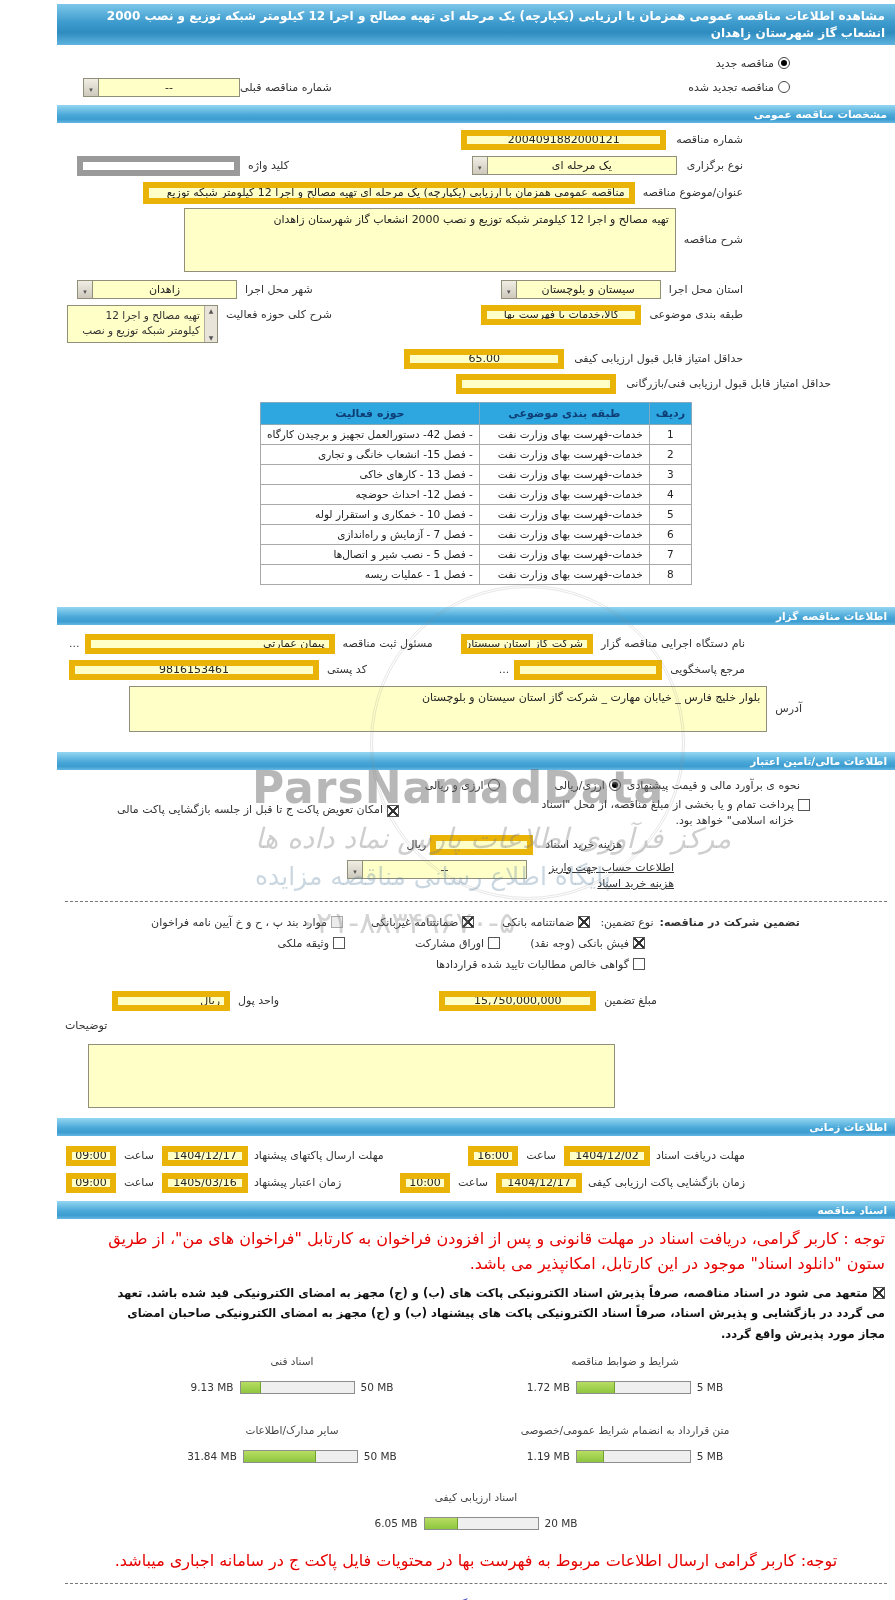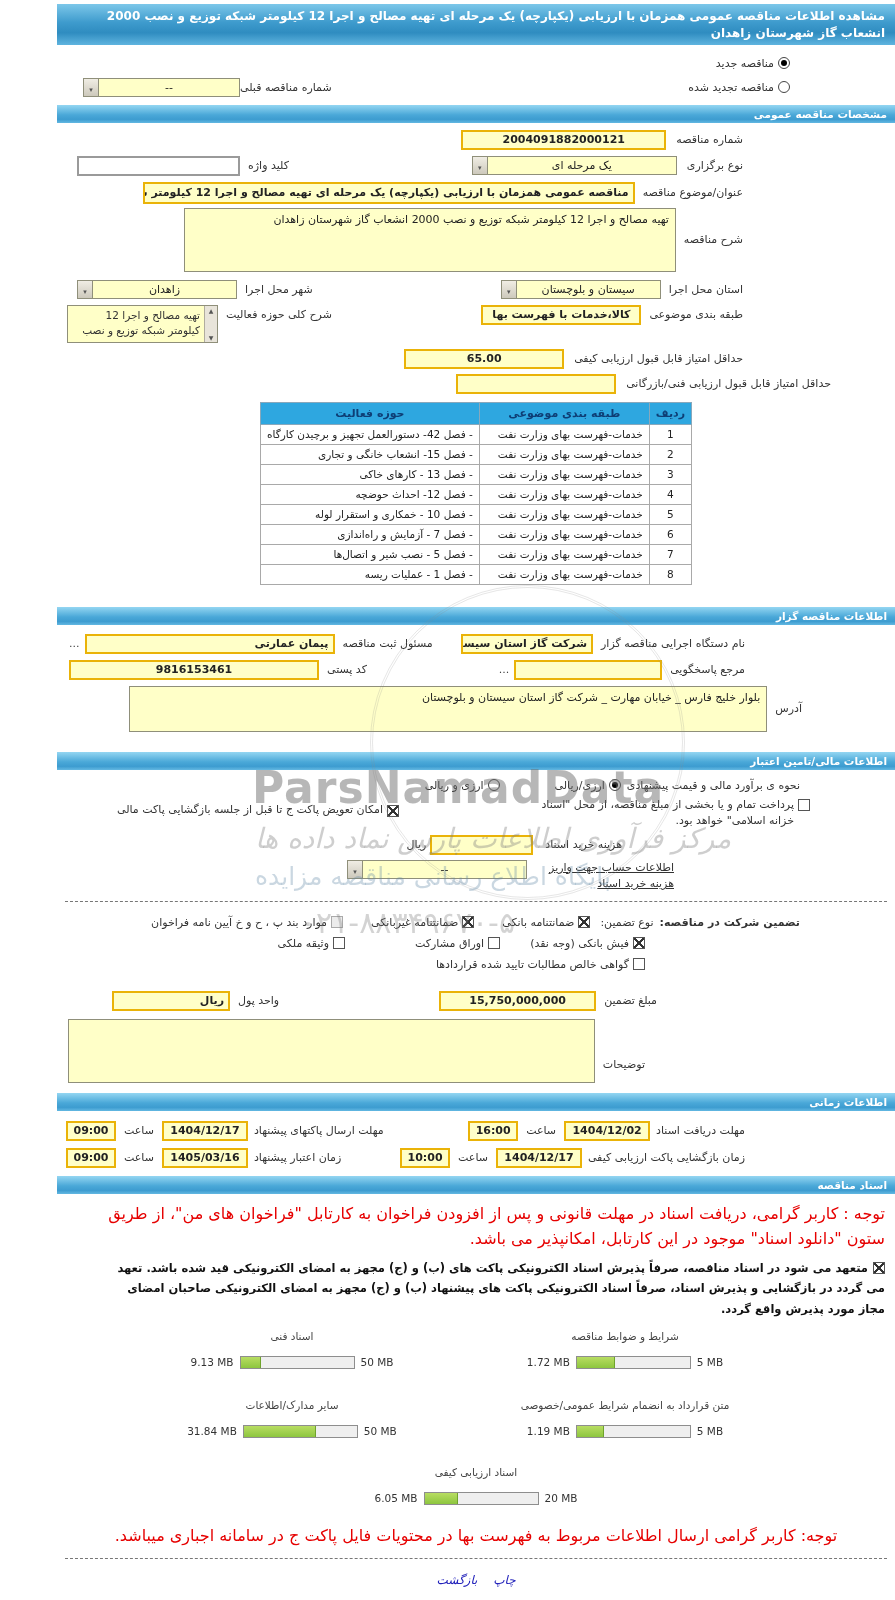--- a/index.html
+++ b/index.html
@@ -21,23 +21,23 @@
     background: linear-gradient(180deg, #94d6f2 0%, #4aa8d8 55%, #3d9cd0 80%, #63b8e2 100%);
     color: #fff; font-weight: bold; font-size: 10.5px;
   }
 
   .row { display: flex; align-items: center; }
   .spacer { flex: 1; }
   .lbl { color: #333; white-space: nowrap; }
 
   
   .inp {
-    background: #ffffc8; border: 2px solid #eab308; height: 20px;
+    background: #ffffc8; border: 6px solid #eab308; height: 20px;
     display: flex; align-items: center; padding: 0 4px;
-    overflow: hidden; white-space: nowrap; color: #222; font-weight: bold;
+    overflow: hidden; white-space: nowrap; color: #222;
   }
   .inp.white { background: #fff; border-color: #9a9a9a; }
   .inp.center { justify-content: center; }
   .area { background: #ffffc8; border: 1px solid #8f8f7a; padding: 3px 6px; overflow: hidden; color: #222; line-height: 1.5; }
 
   
   .dd { background: #ffffc8; border: 1px solid #8f8f7a; height: 19px; display: flex; align-items: stretch; overflow: hidden; }
   .ddval { flex: 1; text-align: center; line-height: 17px; overflow: hidden; white-space: nowrap; color: #222; }
   .ddbtn {
     width: 15px; background: linear-gradient(#f0ede4, #cdc9bc); border-right: 1px solid #8f8f7a;
@@ -320,21 +320,21 @@
   </div>
 
   <div class="row" style="margin-top:20px; padding-right:238px; padding-left:55px;">
     <span class="lbl" style="margin-left:8px;">مبلغ تضمین</span>
     <div class="inp center" style="width:157px;">15,750,000,000</div>
     <span class="spacer"></span>
     <span class="lbl" style="margin-left:8px;">واحد پول</span>
     <div class="inp" style="width:118px;">ریال</div>
   </div>
 
-  <div class="row" style="margin-top:8px; padding-right:250px;">
+  <div class="row" style="margin-top:8px; padding-right:250px;flex-direction:column;">
     <span class="lbl" style="margin-left:8px; align-self:flex-end; margin-bottom:12px;">توضیحات</span>
     <div class="area" style="width:527px; height:64px;"></div>
   </div>
 
   <div class="secbar" style="margin-top:10px;">اطلاعات زمانی</div>
 
   <div class="row" style="margin-top:10px; padding-right:150px; padding-left:9px;">
     <span class="lbl" style="margin-left:6px;">مهلت دریافت اسناد</span>
     <div class="inp center" style="width:86px;">1404/12/02</div>
     <span class="lbl" style="margin:0 8px;">ساعت</span>

